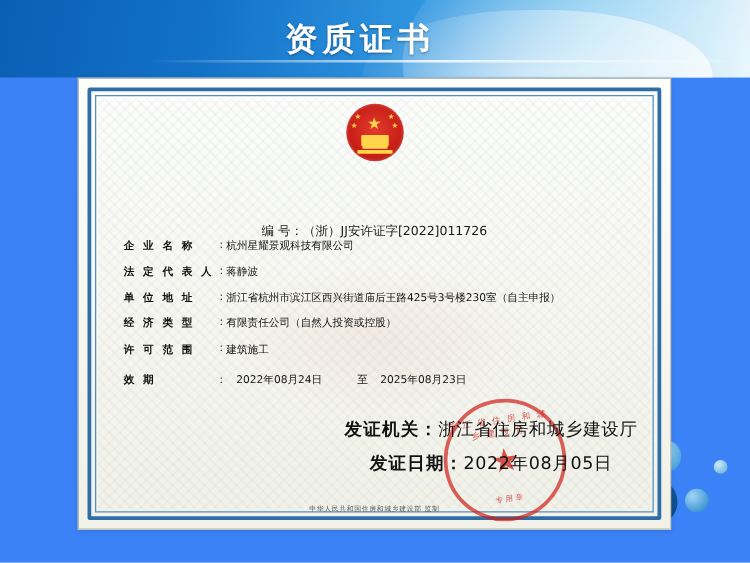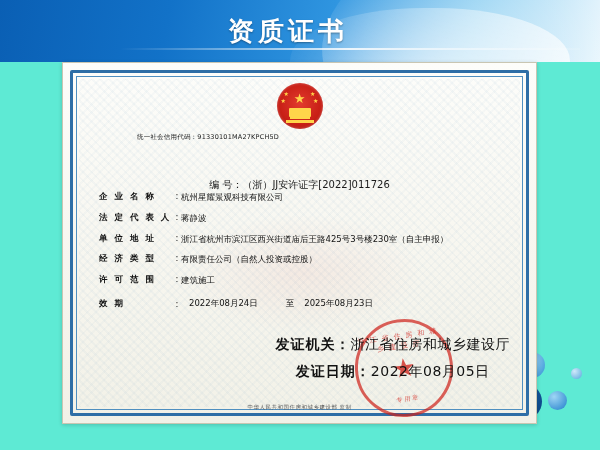--- a/index.html
+++ b/index.html
@@ -10,21 +10,21 @@
     width: 600px;
     height: 450px;
     overflow: hidden;
     font-family: "Liberation Sans", sans-serif;
     background: #ffffff;
   }
   .page {
     position: relative;
     width: 600px;
     height: 450px;
-    background: #5eead4;
+    background: #3b82f6;
     overflow: hidden;
   }
 
   
   .banner {
     position: absolute;
     left: 0; top: 0;
     width: 600px;
     height: 62px;
     background: linear-gradient(100deg, #0a5fb4 0%, #1272c8 28%, #2f95e0 55%, #8fd0f2 78%, #e9f6fd 100%);
@@ -312,23 +312,20 @@
     <div class="emblem">
       <div class="emblem-star">★</div>
       <div class="emblem-star-sm" style="left:7px; top:8px;">★</div>
       <div class="emblem-star-sm" style="left:4px; top:15px;">★</div>
       <div class="emblem-star-sm" style="right:7px; top:8px;">★</div>
       <div class="emblem-star-sm" style="right:4px; top:15px;">★</div>
       <div class="emblem-gate"></div>
       <div class="emblem-base"></div>
     </div>
 
-    <div class="reg-code">
-      <span>统一社会信用代码：</span><span>91330101MA27KPCH5D</span>
-    </div>
 
 
     <div class="cert-number">
       <span>编  号：</span><span>（浙）JJ安许证字[2022]011726</span>
     </div>
 
     <div class="fields">
       <div class="field-row">
         <div class="field-label">企 业 名 称</div>
         <div class="field-colon">:</div>

